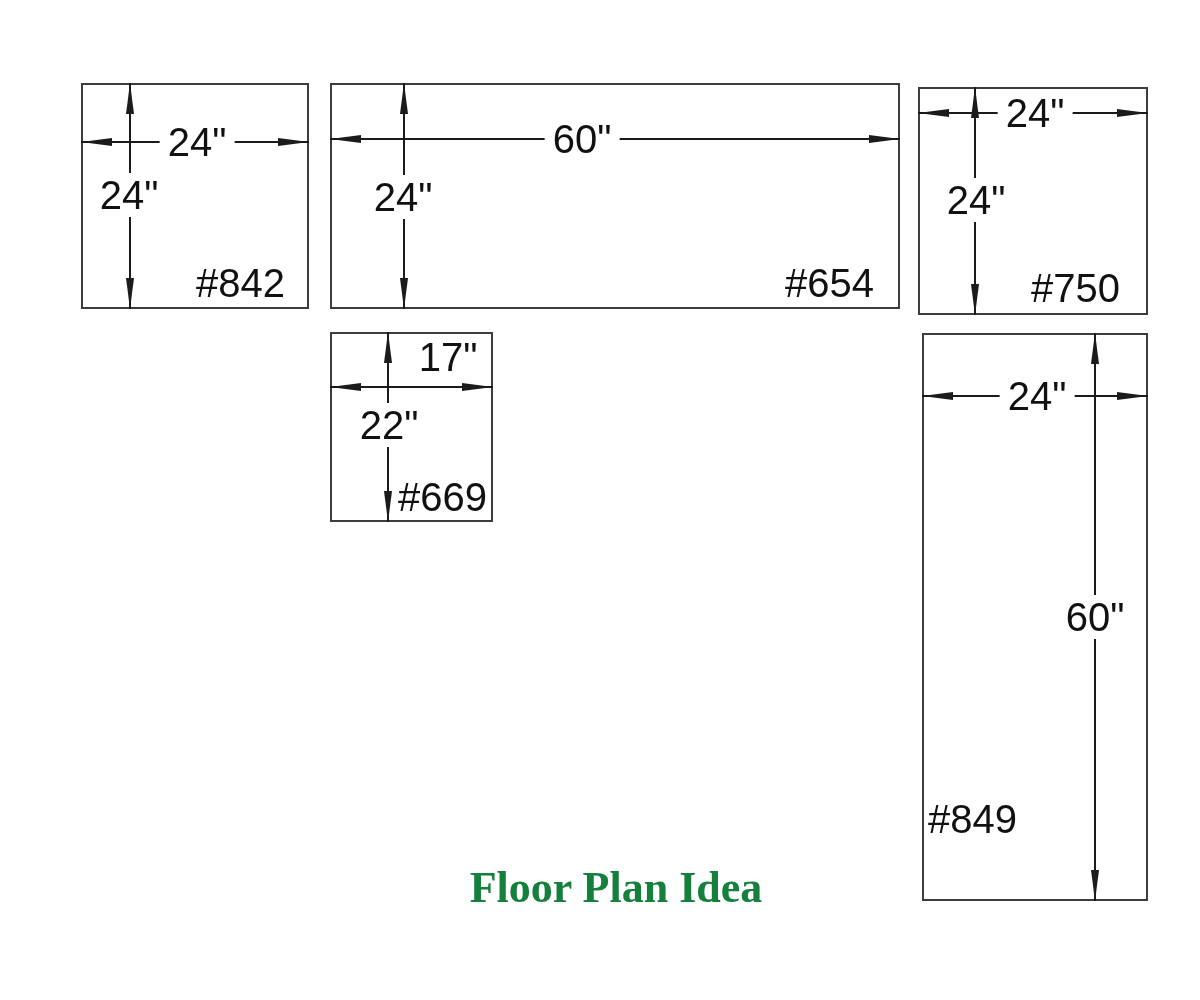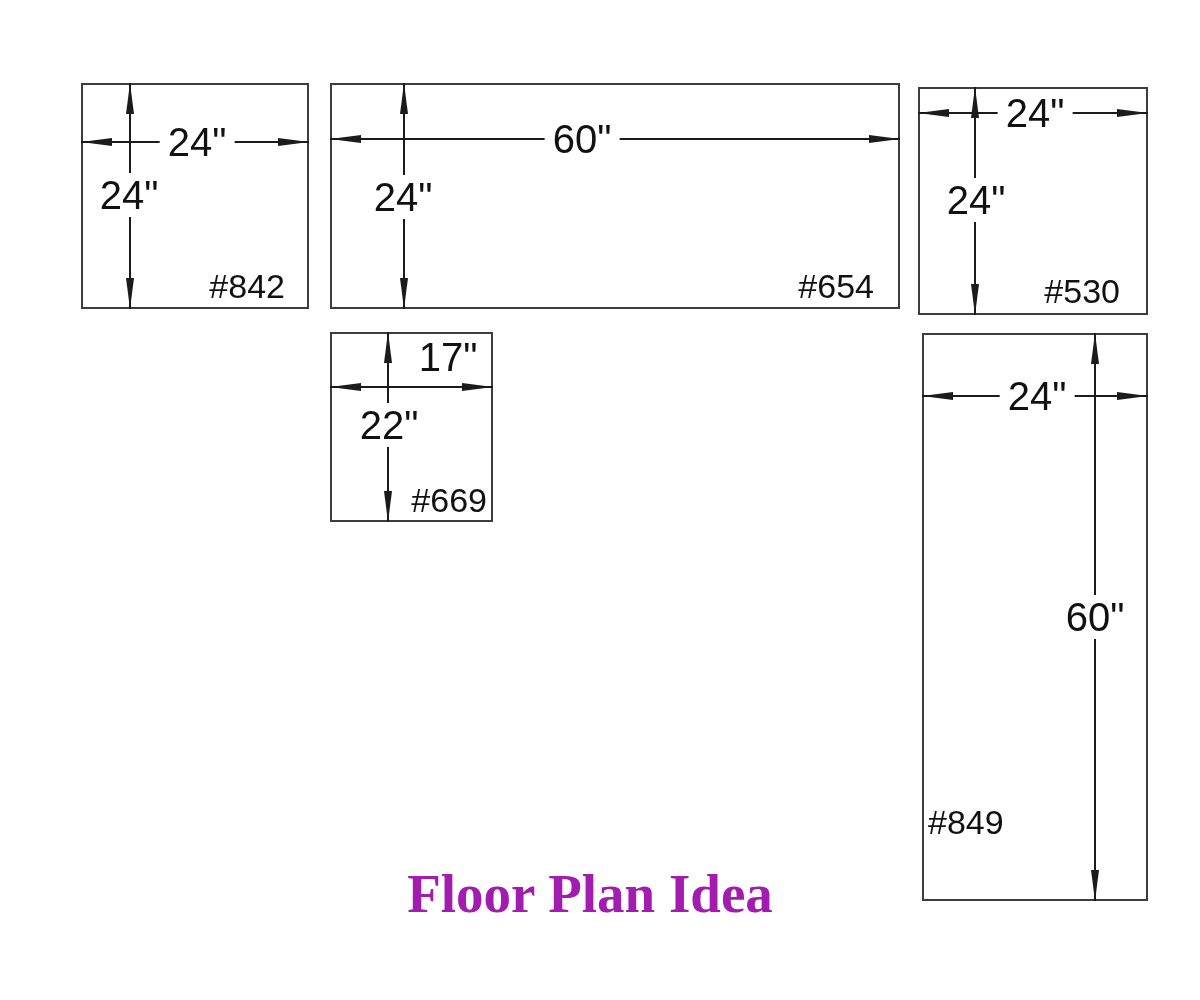--- a/index.html
+++ b/index.html
@@ -46,34 +46,34 @@
     font-size: 40px;
     line-height: 1;
     color: #111111;
     background: #ffffff;
     padding: 2px 8px;
     white-space: nowrap;
     transform: translate(-50%, -50%);
   }
   .unit-label {
     position: absolute;
-    font-size: 34px;
+    font-size: 40px;
     line-height: 1;
     color: #111111;
     white-space: nowrap;
   }
   .title {
     position: absolute;
-    left: 590px;
+    left: 616px;
     top: 862px;
     transform: translateX(-50%);
     font-family: "Liberation Serif", serif;
     font-weight: bold;
-    font-size: 55px;
-    color: #a21caf;
+    font-size: 44px;
+    color: #15803d;
     white-space: nowrap;
   }
 </style>
 </head>
 <body>
 
 <div id="canvas">
 
   <div class="unit" style="left:81px; top:83px; width:228px; height:226px;">
     <div class="rect"></div>
@@ -104,21 +104,21 @@
   <div class="unit" style="left:918px; top:87px; width:230px; height:228px;">
     <div class="rect"></div>
     <div class="hline" style="top:25px;"></div>
     <span class="arr arr-left" style="left:0; top:22px;"></span>
     <span class="arr arr-right" style="right:0; top:22px;"></span>
     <span class="dim" style="left:117px; top:26px;">24"</span>
     <div class="vline" style="left:56px;"></div>
     <span class="arr arr-up" style="left:53px; top:0;"></span>
     <span class="arr arr-down" style="left:53px; bottom:0;"></span>
     <span class="dim" style="left:58px; top:113px;">24"</span>
-    <span class="unit-label" style="right:28px; bottom:7px;">#530</span>
+    <span class="unit-label" style="right:28px; bottom:7px;">#750</span>
   </div>
 
   <div class="unit" style="left:330px; top:332px; width:163px; height:190px;">
     <div class="rect"></div>
     <div class="hline" style="top:54px;"></div>
     <span class="arr arr-left" style="left:0; top:51px;"></span>
     <span class="arr arr-right" style="right:0; top:51px;"></span>
     <span class="dim" style="left:118px; top:25px;">17"</span>
     <div class="vline" style="left:57px;"></div>
     <span class="arr arr-up" style="left:54px; top:0;"></span>

